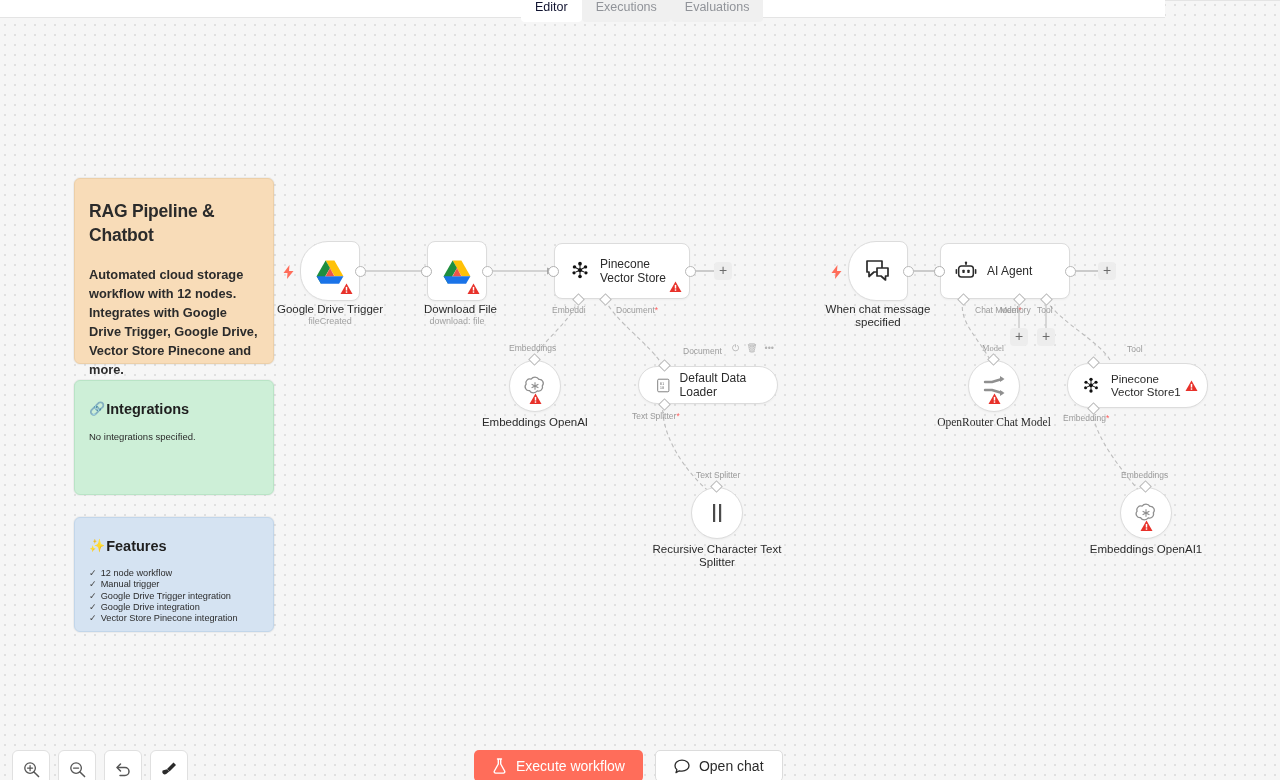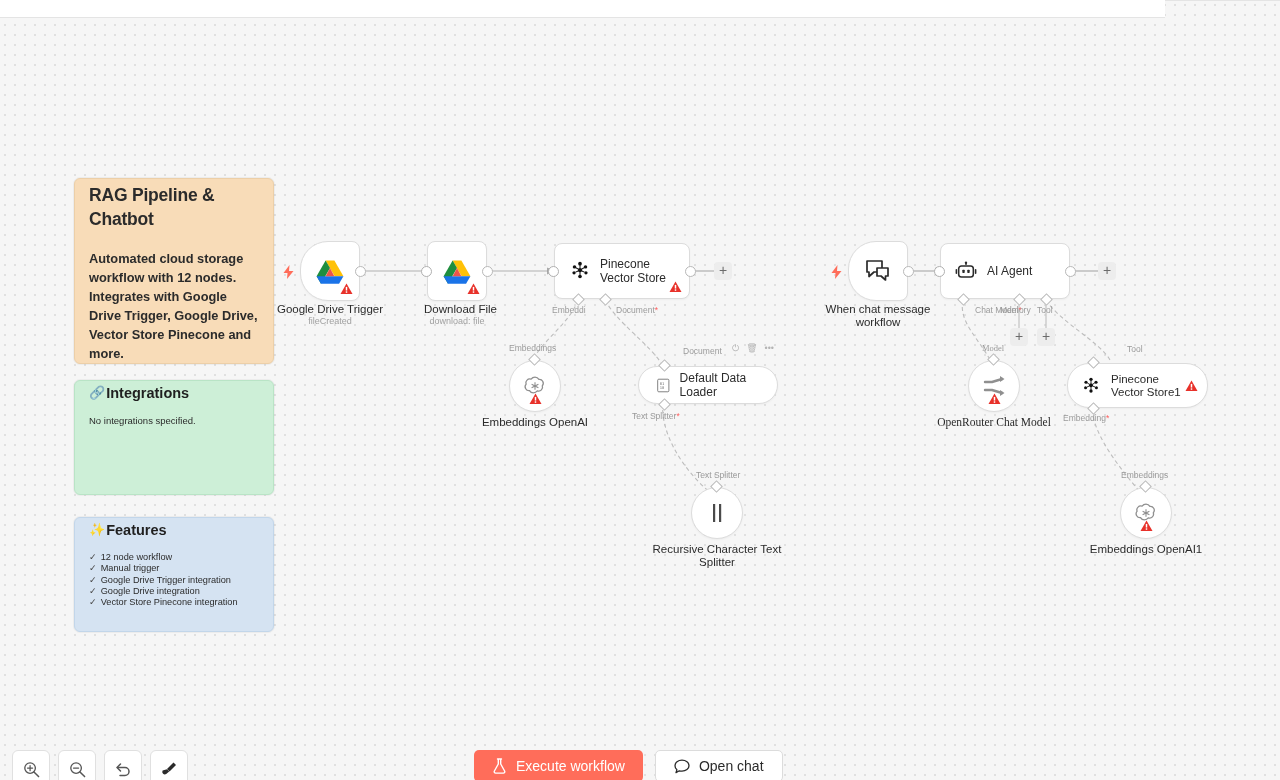--- a/index.html
+++ b/index.html
@@ -40,21 +40,21 @@
   .tab {
     font-size:12.5px; line-height:14px; padding:0 14px 8px 14px;
     color:#909399; background:#f0f0f0;
     height:22px; display:flex; align-items:center;
     border-radius:0 0 4px 4px; cursor:pointer;
   }
   .tab.active { color:#101330; background:#ffffff; font-weight:400; }
 
   
   .sticky {
-    position:absolute; border-radius:6px; padding:4px 14px;
+    position:absolute; border-radius:6px; padding:20px 14px;
     box-shadow:0 0 0 1px rgba(0,0,0,0.04);
   }
   #sticky-main {
     left:74px; top:178px; width:200px; height:186px;
     background:#f8dcb8; border:1px solid #eccfa8;
   }
   #sticky-main .s-title {
     font-size:17.5px; font-weight:700; color:#2b2b2b; line-height:24px;
     letter-spacing:-0.2px; margin-bottom:18px;
   }
@@ -214,20 +214,25 @@
     <path d="M1019,300 L1019,330" stroke="#bdbdbd" stroke-width="1.1" fill="none"></path>
     <path d="M1046,300 L1046,330" stroke="#bdbdbd" stroke-width="1.1" fill="none"></path>
     <path d="M1046,300 C1060,322 1100,342 1110,360" stroke="#bdbdbd" stroke-width="1.1" fill="none" stroke-dasharray="4 3"></path>
 
     <path d="M1092,403 C1090,432 1120,468 1140,492" stroke="#bdbdbd" stroke-width="1.1" fill="none" stroke-dasharray="4 3"></path>
   </svg>
 
   <div id="topbar">
     <div class="strip"></div>
     <div class="strip2"></div>
+    <div id="tabs">
+      <div class="tab active">Editor</div>
+      <div class="tab">Executions</div>
+      <div class="tab">Evaluations</div>
+    </div>
   </div>
 
   <div class="sticky" id="sticky-main">
     <div class="s-title">RAG Pipeline &amp; Chatbot</div>
     <div class="s-body">Automated cloud storage workflow with 12 nodes. Integrates with Google Drive Trigger, Google Drive, Vector Store Pinecone and more.</div>
   </div>
 
   <div class="sticky" id="sticky-integrations">
     <div class="note-head">
       <span class="emo">🔗</span>
@@ -407,21 +412,21 @@
         <path d="M2 2 h15 v11 h-8 l-5 4.5 v-4.5 h-2 z" fill="none" stroke="#2b2b2b" stroke-width="1.7" stroke-linejoin="round"></path>
         <path d="M12 9 h11 v8 h-2.5 v4 l-4.5 -4 h-4 z" fill="#ffffff" stroke="#2b2b2b" stroke-width="1.7" stroke-linejoin="round"></path>
       </svg>
     </div>
     <div class="bolt" style="left:-17px; top:24px;">
       <svg width="11" height="14" viewBox="0 0 11 14">
           <path d="M6.5 0 L0.5 8 L4.5 8 L4 14 L10.5 6 L6 6 Z" fill="#ff6d5a"></path>
         </svg>
     </div>
     <div class="port" style="right:-6px; top:25px;"></div>
-    <div class="n-title wrap" style="left:-38px; top:62px; width:136px;">When chat message workflow</div>
+    <div class="n-title wrap" style="left:-38px; top:62px; width:136px;">When chat message specified</div>
   </div>
 
   <div class="node" style="left:940px; top:243px;">
     <div class="n-box" style="width:130px; height:56px; display:flex; align-items:center; gap:10px; padding-left:14px;">
       <svg width="22" height="21" viewBox="0 0 24 22">
         <path d="M12 1 v3" stroke="#2b2b2b" stroke-width="1.5"></path>
           <circle cx="12" cy="1.4" r="1.3" fill="#2b2b2b"></circle>
         <rect x="4" y="5" width="16" height="12" rx="3" fill="none" stroke="#2b2b2b" stroke-width="1.7"></rect>
         <rect x="8" y="9" width="2.6" height="3.5" rx="0.7" fill="#2b2b2b"></rect>
         <rect x="13.4" y="9" width="2.6" height="3.5" rx="0.7" fill="#2b2b2b"></rect>

